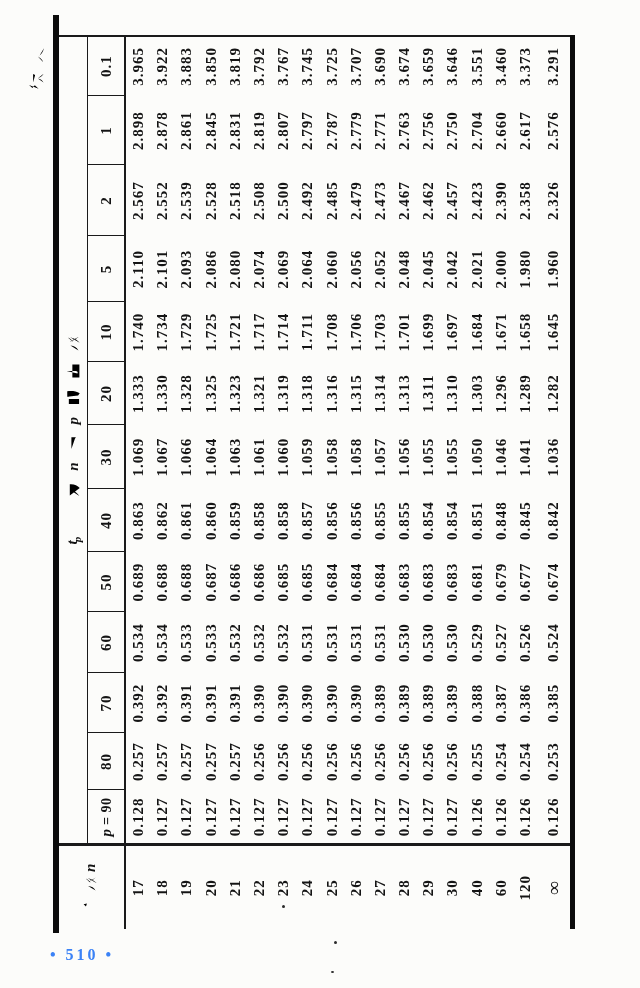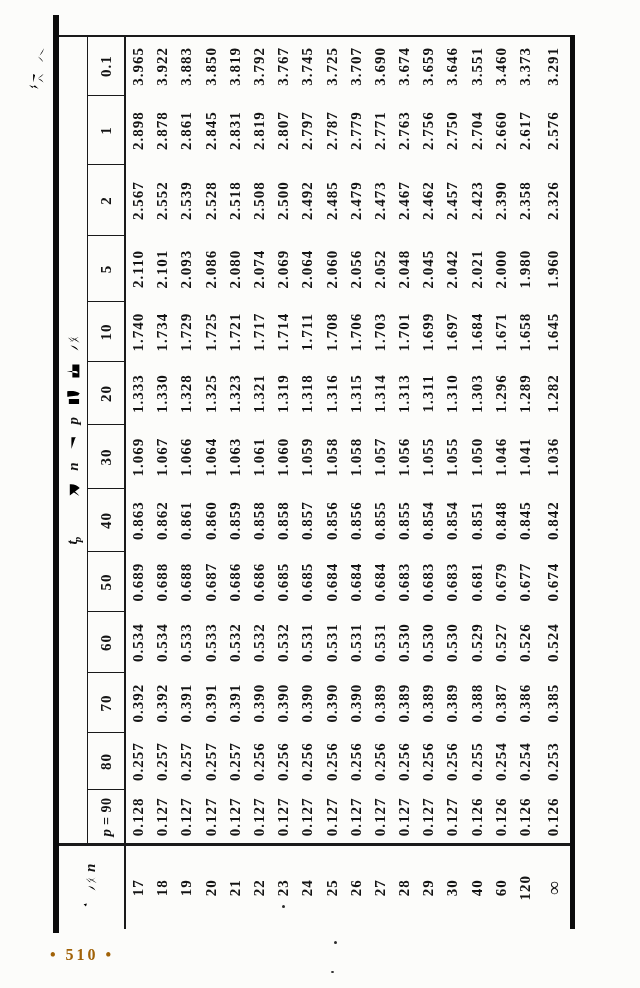--- a/index.html
+++ b/index.html
@@ -39,21 +39,21 @@
   tbody td.col90{border-left:3px solid #1a1a1a;}
   tbody td.inf{font-size:19px;letter-spacing:0;}
   
   svg.hz{display:inline-block;vertical-align:-2px;}
   .title-seq{display:inline-flex;align-items:center;gap:11px;}
   .rh-seq{display:inline-flex;align-items:center;gap:5px;}
   i.v{font-style:italic;font-weight:bold;font-size:15px;letter-spacing:0;}
   sub.v{font-style:italic;font-weight:bold;font-size:11px;margin-left:-2px;}
   .page-num{
     position:absolute;left:50px;top:946px;font-weight:bold;font-size:16px;
-    letter-spacing:3px;color:#a16207;
+    letter-spacing:3px;color:#3b82f6;
   }
   .speck{position:absolute;background:#2a2a2a;border-radius:50%;}
   .sp1{left:334px;top:941px;width:3px;height:3px;}
   .sp2{left:331px;top:971px;width:3px;height:2px;}
   .sp3{left:282px;top:905px;width:3px;height:3px;}
 </style>
 </head>
 <body>
 
 <svg width="0" height="0" style="position:absolute" aria-hidden="true">

